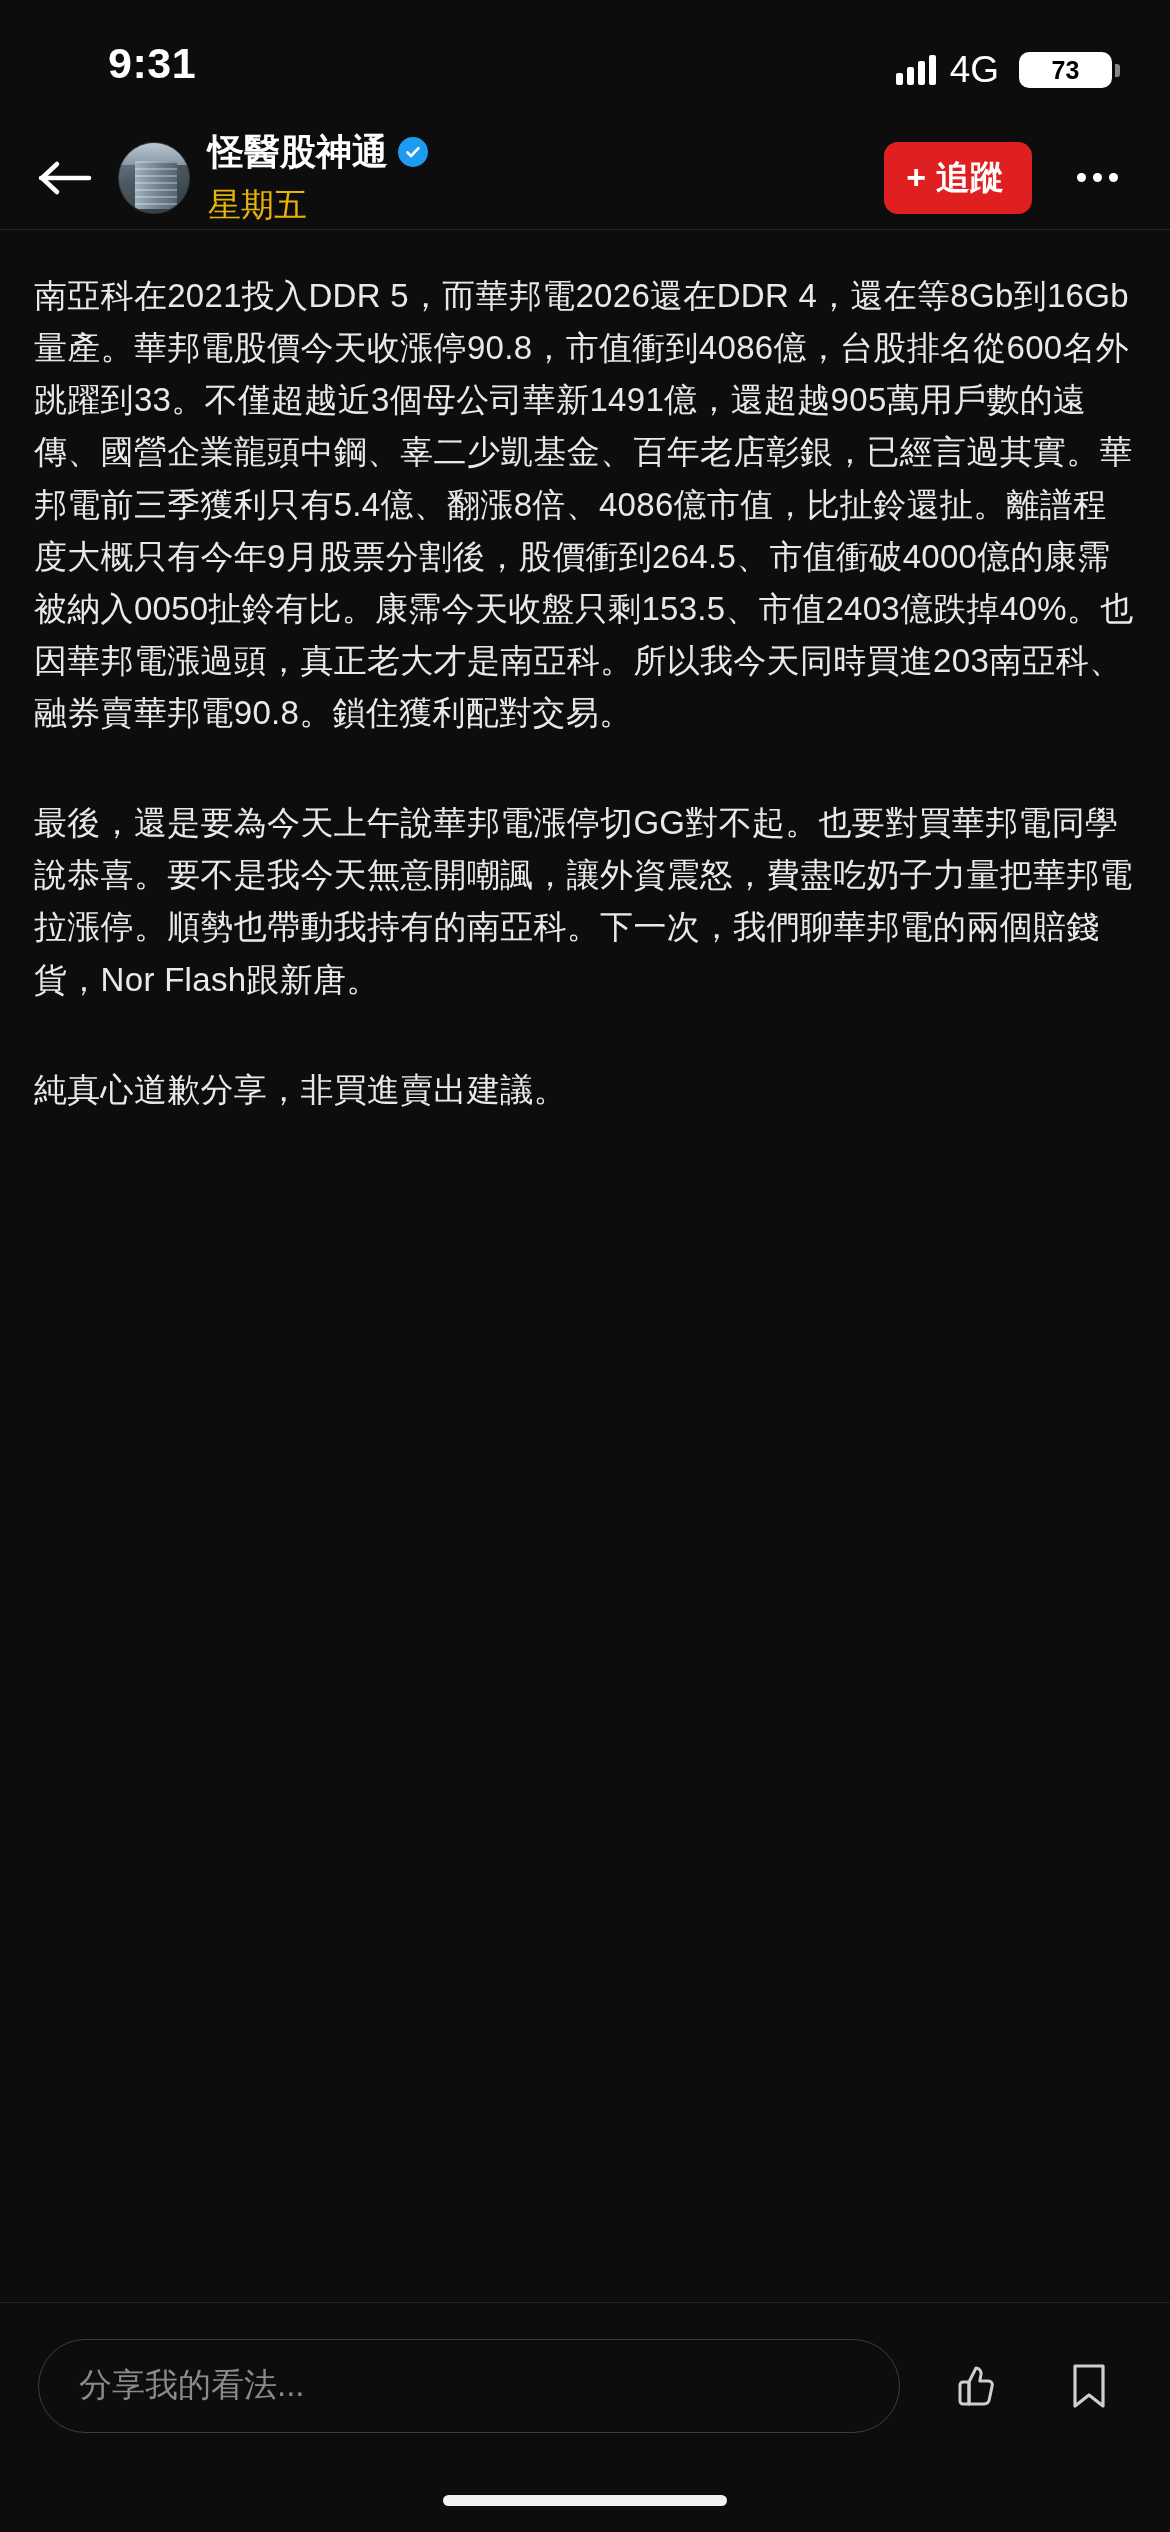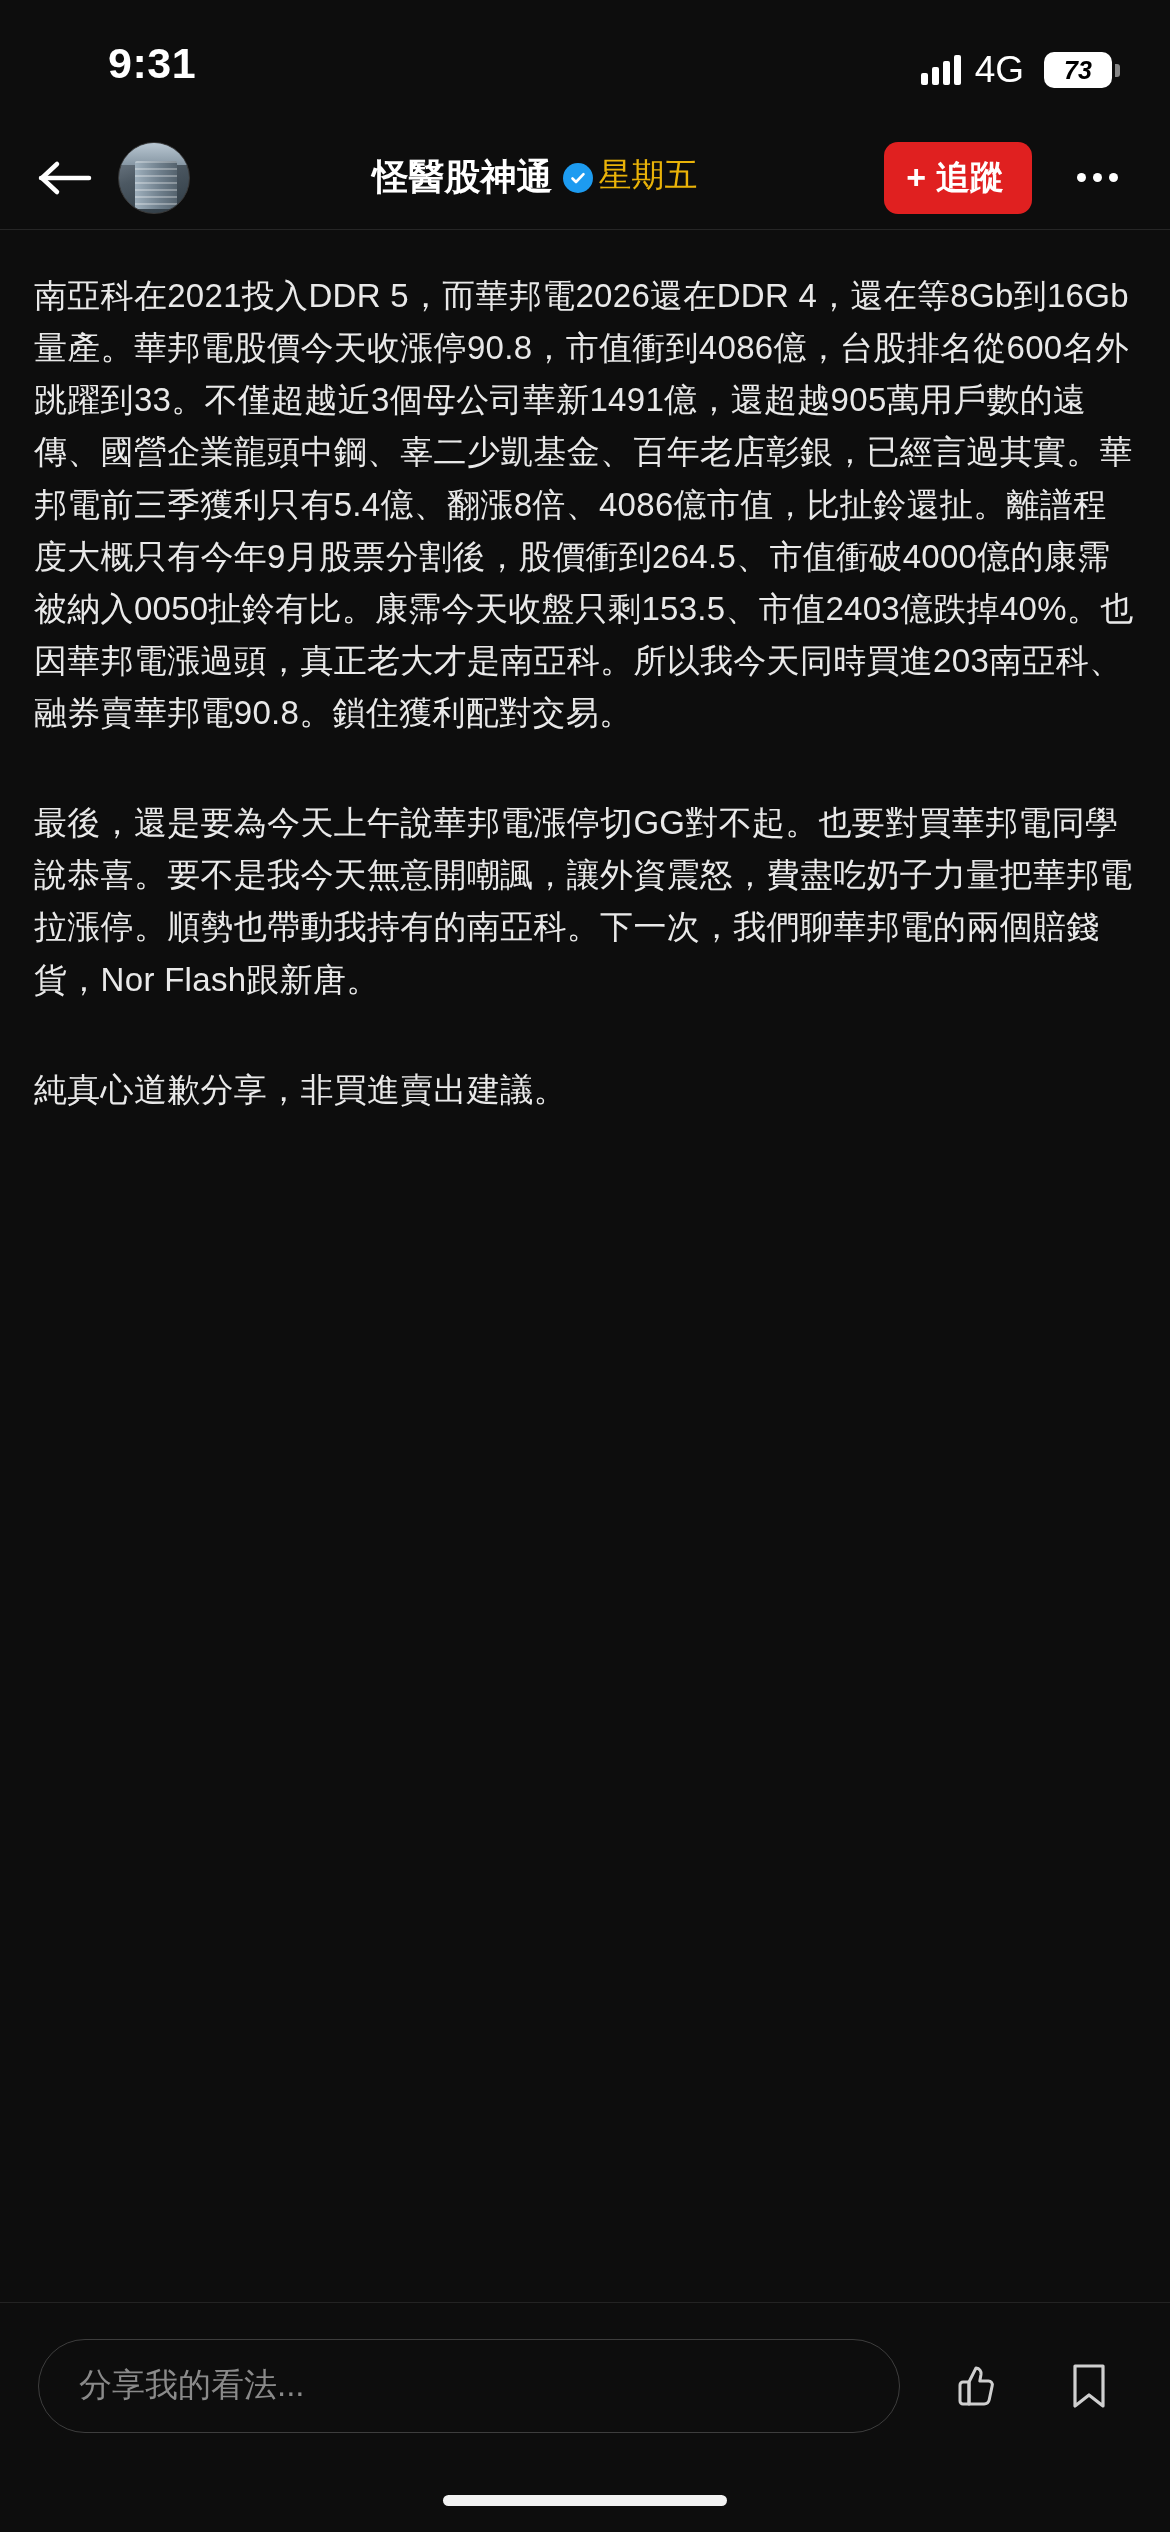--- a/index.html
+++ b/index.html
@@ -60,29 +60,28 @@
   .signal i:nth-child(2) { height: 18px; }
   .signal i:nth-child(3) { height: 24px; }
   .signal i:nth-child(4) { height: 30px; }
   .net-label {
     font-size: 37px;
     font-weight: 500;
     letter-spacing: 0;
   }
   .battery {
     position: relative;
-    width: 68px;
+    width: 93px;
     height: 36px;
     border-radius: 10px;
     background: #fff;
     display: flex;
     align-items: center;
     justify-content: center;
     margin-left: 6px;
-    font-style: italic;
   }
   .battery span {
     color: #000;
     font-size: 25px;
     font-weight: 700;
   }
   .battery::after {
     content: "";
     position: absolute;
     right: -8px;
@@ -138,22 +137,22 @@
   .avatar .sky {
     position: absolute;
     left: 0; top: 0; right: 0; height: 22px;
     background: linear-gradient(to bottom, #b9c7d2, #8797a4);
   }
 
   .author-block {
     flex: 1 1 auto;
     min-width: 0;
     display: flex;
-    flex-direction: row;
-    justify-content: center;
+    flex-direction: column;
+    justify-content: flex-start;
     gap: 6px;
     margin-left: -4px;
   }
   .author-line {
     display: flex;
     align-items: center;
     gap: 10px;
   }
   .author-name {
     color: #fff;

